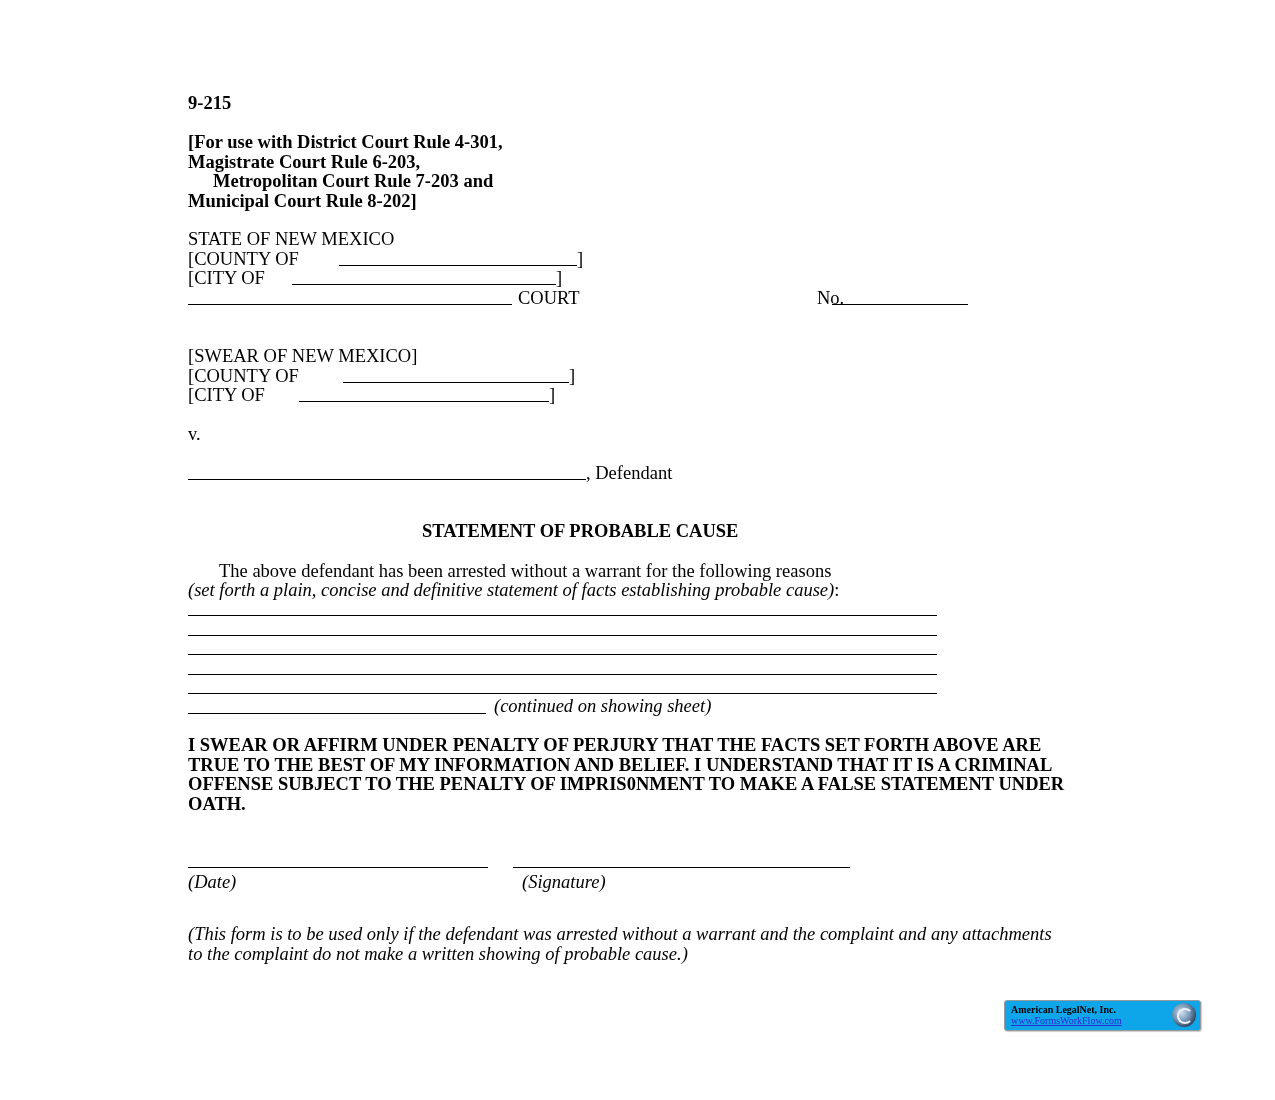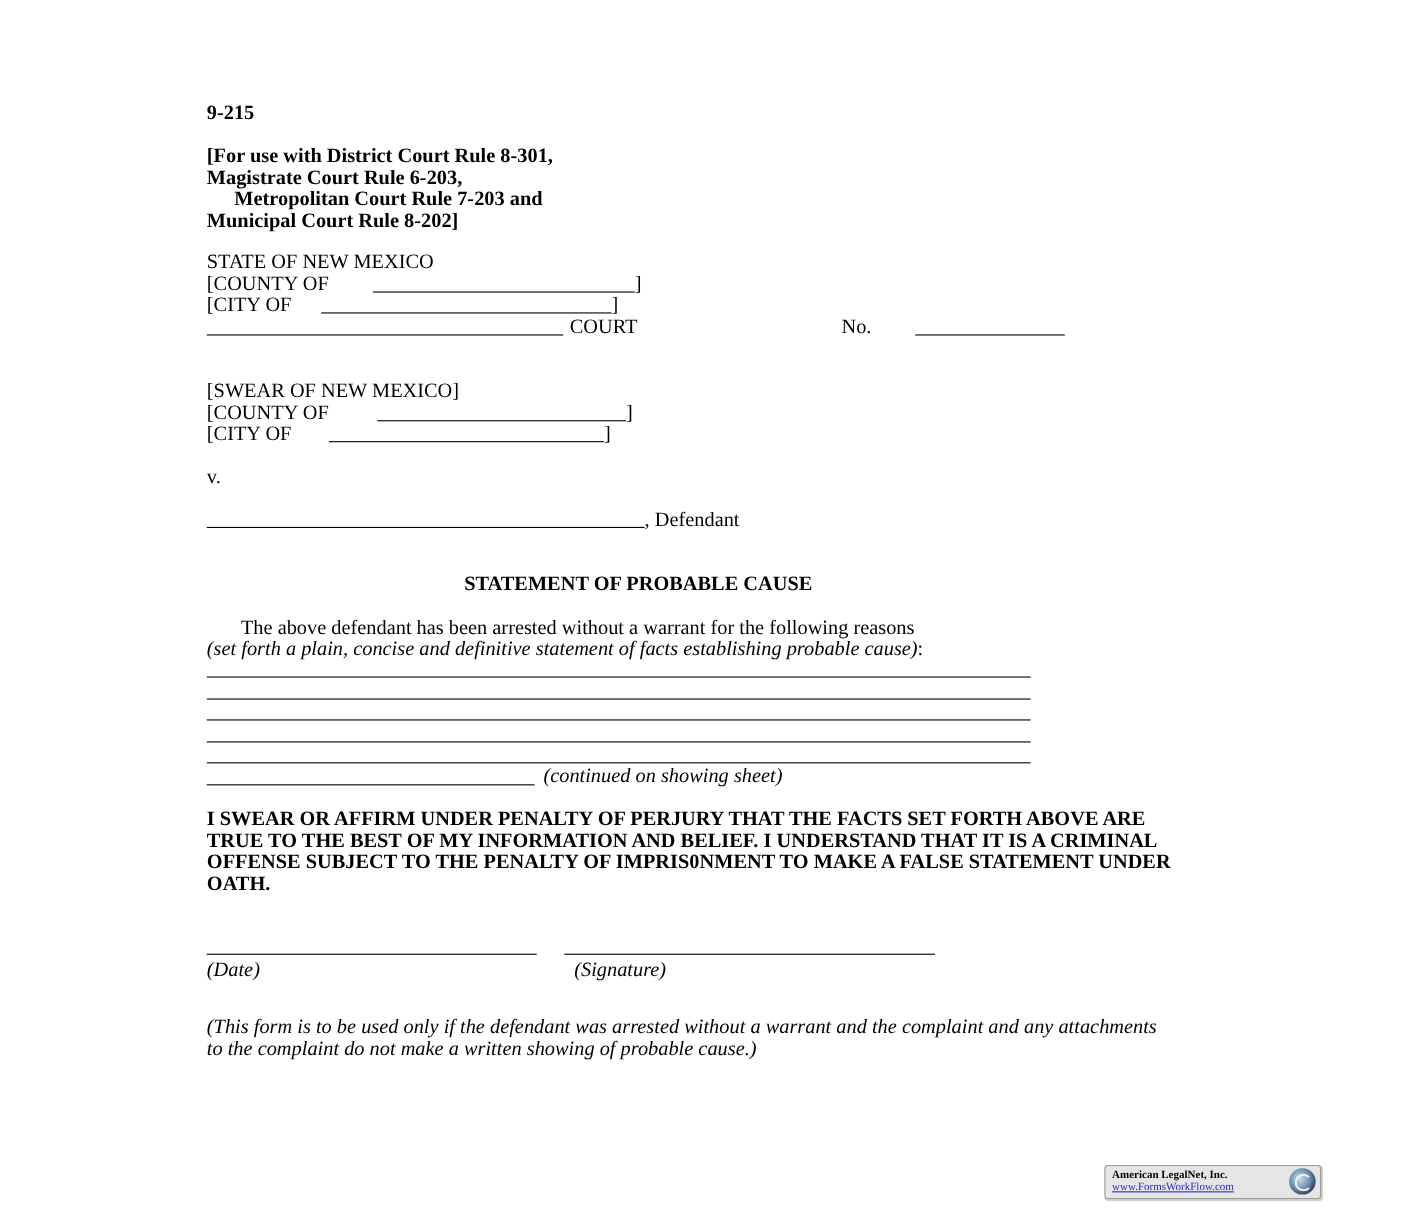--- a/index.html
+++ b/index.html
@@ -13,22 +13,22 @@
     .t { font-size: 18.5px; }
     .b { font-weight: bold; }
     .i { font-style: italic; }
     .line {
       position: absolute; height: 0; border-bottom: 1.3px solid #000;
     }
     .heading { font-size: 18.5px; font-weight: bold; }
     .oath { font-size: 18.5px; font-weight: bold; line-height: 19.5px; white-space: normal; width: 900px; }
     .notice { font-size: 18.5px; font-style: italic; line-height: 19.5px; white-space: normal; width: 880px; }
     .footer-badge {
-      position: absolute; left: 1004px; top: 1059px; width: 195px; height: 29px;
-      border: 1px solid #9a9a9a; border-radius: 3px; background: #e5e5e5;
+      position: absolute; left: 1004px; top: 1000px; width: 195px; height: 29px;
+      border: 1px solid #9a9a9a; border-radius: 3px; background: #0ea5e9;
       box-shadow: 1px 1px 1px #ccc;
     }
     .footer-badge .company {
       position: absolute; left: 6px; top: 3px; font-size: 10px; font-weight: bold;
       font-family: "Liberation Serif", serif; line-height: 11px; white-space: nowrap;
     }
     .footer-badge .site {
       position: absolute; left: 6px; top: 14px; font-size: 10px;
       font-family: "Liberation Serif", serif; color: #2a2ad0; text-decoration: underline;
       line-height: 11px; white-space: nowrap;
@@ -41,38 +41,38 @@
       content: ""; position: absolute; left: 5px; top: 5px; width: 12px; height: 12px;
       border-radius: 50%; border: 2px solid #e8f0f8; border-right-color: transparent;
     }
   </style>
 </head>
 <body>
 
 <div class="page">
 
   <div class="abs t b" style="left:188px;top:93px;">9-215</div>
-  <div class="abs t b" style="left:188px;top:132px;">[For use with District Court Rule 8-301,</div>
+  <div class="abs t b" style="left:188px;top:132px;">[For use with District Court Rule 4-301,</div>
   <div class="abs t b" style="left:188px;top:152px;">Magistrate Court Rule 6-203,</div>
   <div class="abs t b" style="left:188px;top:171px;margin-left:25px;">Metropolitan Court Rule 7-203 and</div>
   <div class="abs t b" style="left:188px;top:191px;">Municipal Court Rule 8-202]</div>
 
   <div class="abs t" style="left:188px;top:229px;">STATE OF NEW MEXICO</div>
 
   <div class="abs t" style="left:188px;top:249px;">[COUNTY OF</div>
   <div class="line" style="left:339px;top:265px;width:238px;"></div>
   <div class="abs t" style="left:577px;top:249px;">]</div>
 
   <div class="abs t" style="left:188px;top:268px;">[CITY OF</div>
   <div class="line" style="left:292px;top:284px;width:264px;"></div>
   <div class="abs t" style="left:556px;top:268px;">]</div>
 
   <div class="line" style="left:188px;top:304px;width:324px;"></div>
   <div class="abs t" style="left:518px;top:288px;">COURT</div>
-  <div class="abs t" style="left:765px;top:288px;">No.</div>
+  <div class="abs t" style="left:817px;top:288px;">No.</div>
   <div class="line" style="left:832px;top:304px;width:136px;"></div>
 
   <div class="abs t" style="left:188px;top:346px;">[SWEAR OF NEW MEXICO]</div>
 
   <div class="abs t" style="left:188px;top:366px;">[COUNTY OF</div>
   <div class="line" style="left:343px;top:382px;width:226px;"></div>
   <div class="abs t" style="left:569px;top:366px;">]</div>
 
   <div class="abs t" style="left:188px;top:385px;">[CITY OF</div>
   <div class="line" style="left:299px;top:401px;width:250px;"></div>

